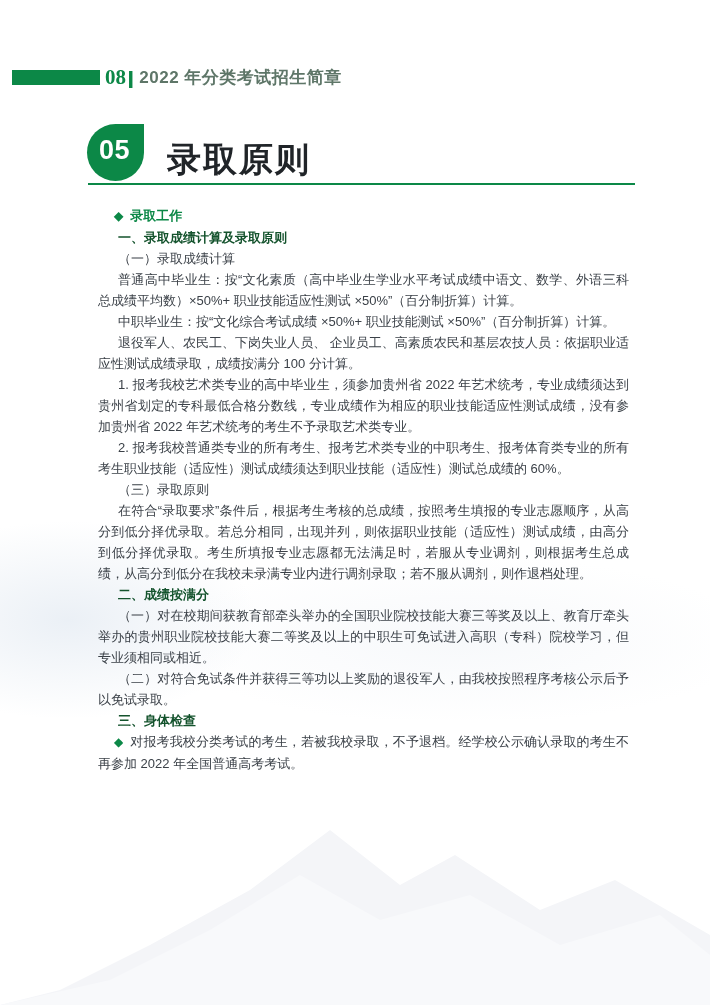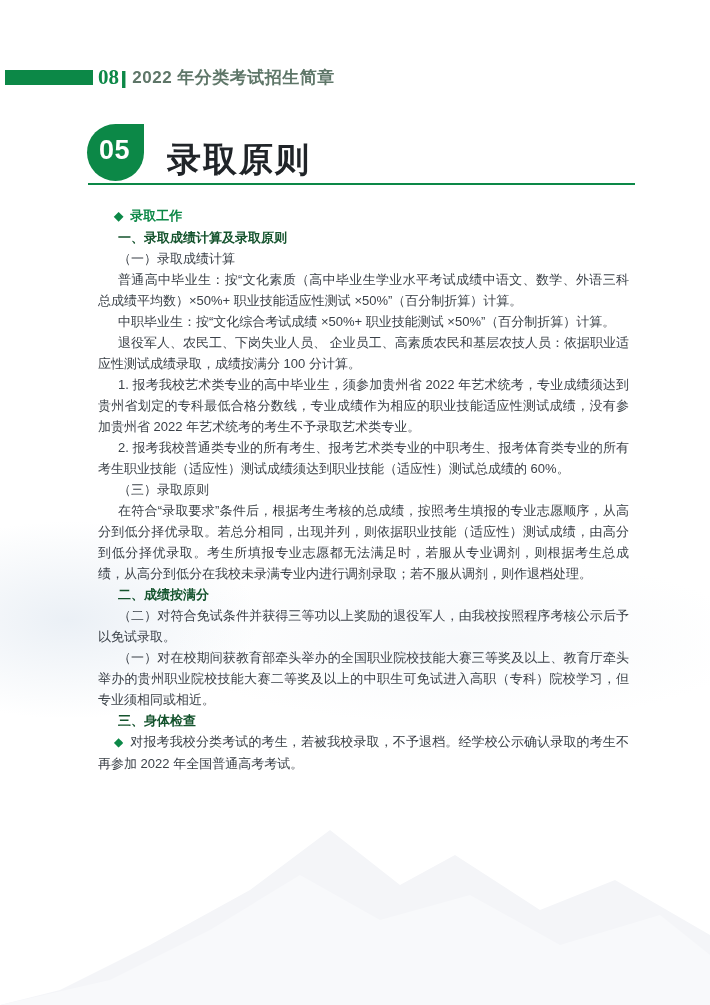--- a/index.html
+++ b/index.html
@@ -25,21 +25,21 @@
     pointer-events: none;
   }
   .wm-mountains {
     position: absolute; left: 0; bottom: 0;
     width: 710px; height: 210px;
     pointer-events: none;
   }
 
   
   .header {
-    position: absolute; left: 5px; top: 70px;
+    position: absolute; left: 12px; top: 70px;
     height: 15px;
     display: flex; align-items: center;
     white-space: nowrap;
   }
   .header-bar {
     width: 88px; height: 15px;
     background: var(--green);
     flex: 0 0 auto;
   }
   .header-pagenum {
@@ -150,19 +150,19 @@
   <p class="blk-h">一、录取成绩计算及录取原则</p>
   <p class="blk-sub">（一）录取成绩计算</p>
   <p>普通高中毕业生：按“文化素质（高中毕业生学业水平考试成绩中语文、数学、外语三科总成绩平均数）×50%+ 职业技能适应性测试 ×50%”（百分制折算）计算。</p>
   <p>中职毕业生：按“文化综合考试成绩 ×50%+ 职业技能测试 ×50%”（百分制折算）计算。</p>
   <p>退役军人、农民工、下岗失业人员、 企业员工、高素质农民和基层农技人员：依据职业适应性测试成绩录取，成绩按满分 100 分计算。</p>
   <p>1. 报考我校艺术类专业的高中毕业生，须参加贵州省 2022 年艺术统考，专业成绩须达到贵州省划定的专科最低合格分数线，专业成绩作为相应的职业技能适应性测试成绩，没有参加贵州省 2022 年艺术统考的考生不予录取艺术类专业。</p>
   <p>2. 报考我校普通类专业的所有考生、报考艺术类专业的中职考生、报考体育类专业的所有考生职业技能（适应性）测试成绩须达到职业技能（适应性）测试总成绩的 60%。</p>
   <p class="blk-sub">（三）录取原则</p>
   <p>在符合“录取要求”条件后，根据考生考核的总成绩，按照考生填报的专业志愿顺序，从高分到低分择优录取。若总分相同，出现并列，则依据职业技能（适应性）测试成绩，由高分到低分择优录取。考生所填报专业志愿都无法满足时，若服从专业调剂，则根据考生总成绩，从高分到低分在我校未录满专业内进行调剂录取；若不服从调剂，则作退档处理。</p>
   <p class="blk-h">二、成绩按满分</p>
+  <p>（一）对在校期间获教育部牵头举办的全国职业院校技能大赛三等奖及以上、教育厅牵头举办的贵州职业院校技能大赛二等奖及以上的中职生可免试进入高职（专科）院校学习，但专业须相同或相近。</p>
   <p>（二）对符合免试条件并获得三等功以上奖励的退役军人，由我校按照程序考核公示后予以免试录取。</p>
-  <p>（一）对在校期间获教育部牵头举办的全国职业院校技能大赛三等奖及以上、教育厅牵头举办的贵州职业院校技能大赛二等奖及以上的中职生可免试进入高职（专科）院校学习，但专业须相同或相近。</p>
   <p class="blk-h">三、身体检查</p>
 
   <p class="blk-note"><span class="diamond">◆</span><span>对报考我校分类考试的考生，若被我校录取，不予退档。经学校公示确认录取的考生不再参加 2022 年全国普通高考考试。</span></p>
 
 </div>
 
 </body></html>

